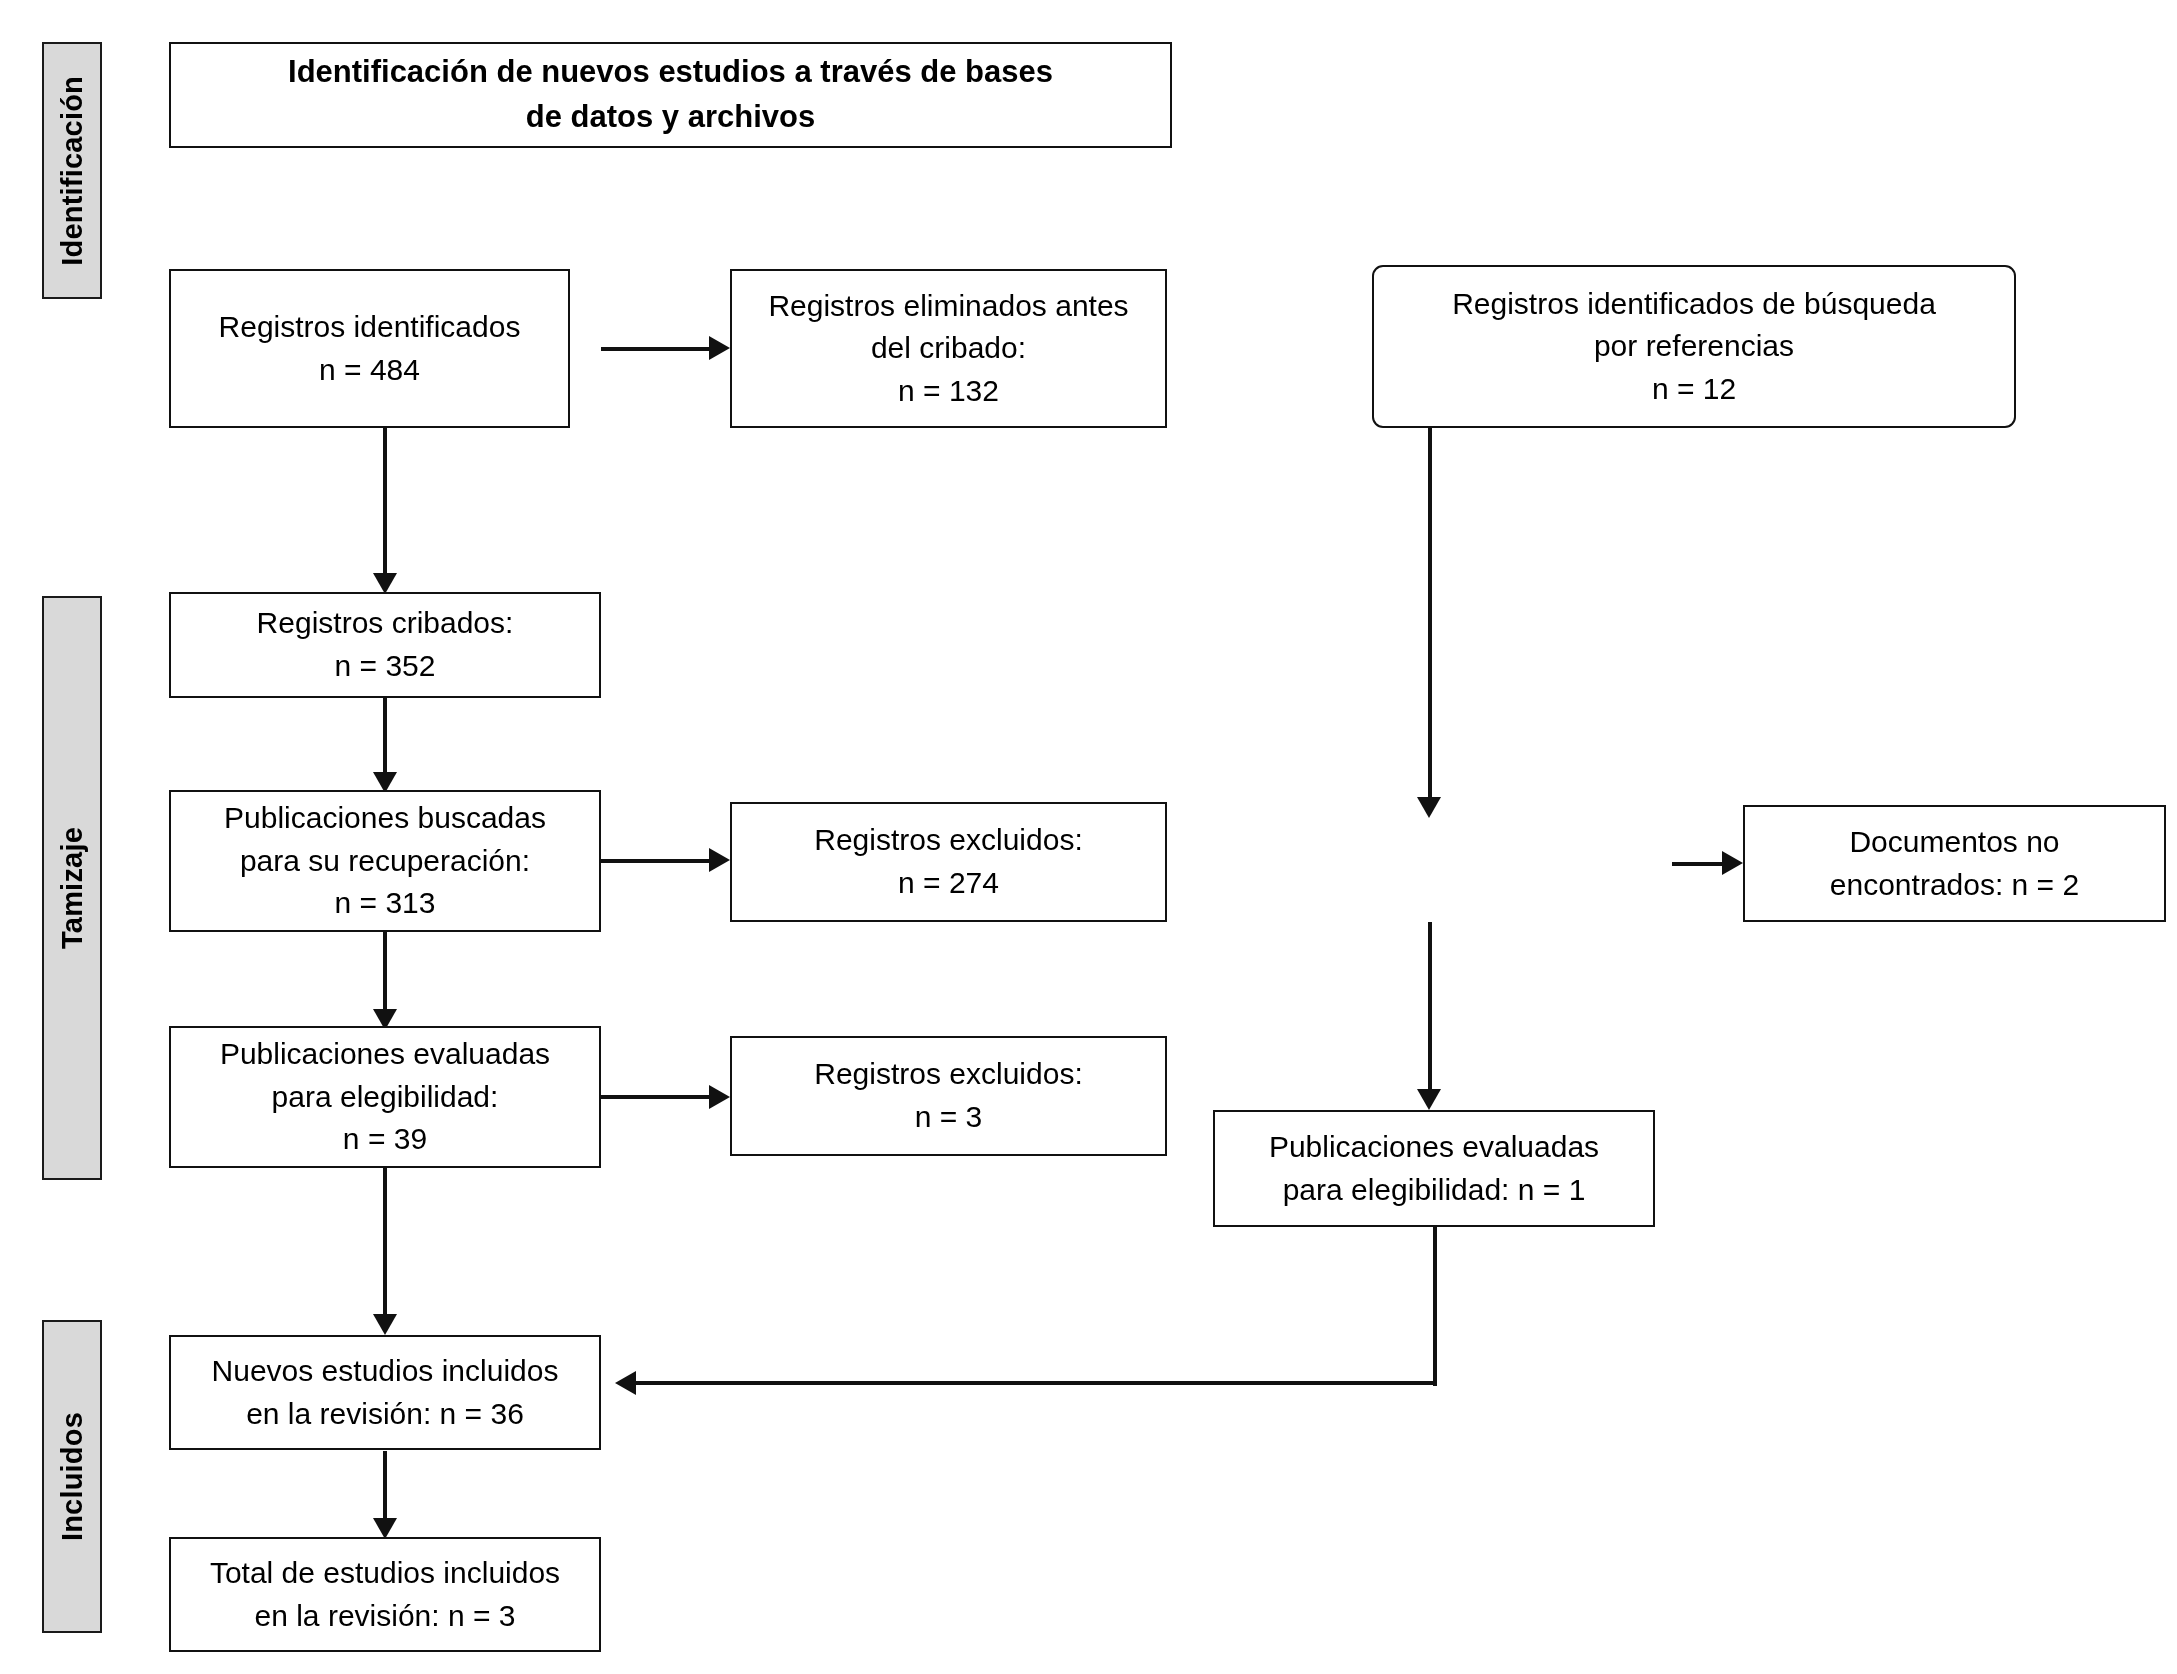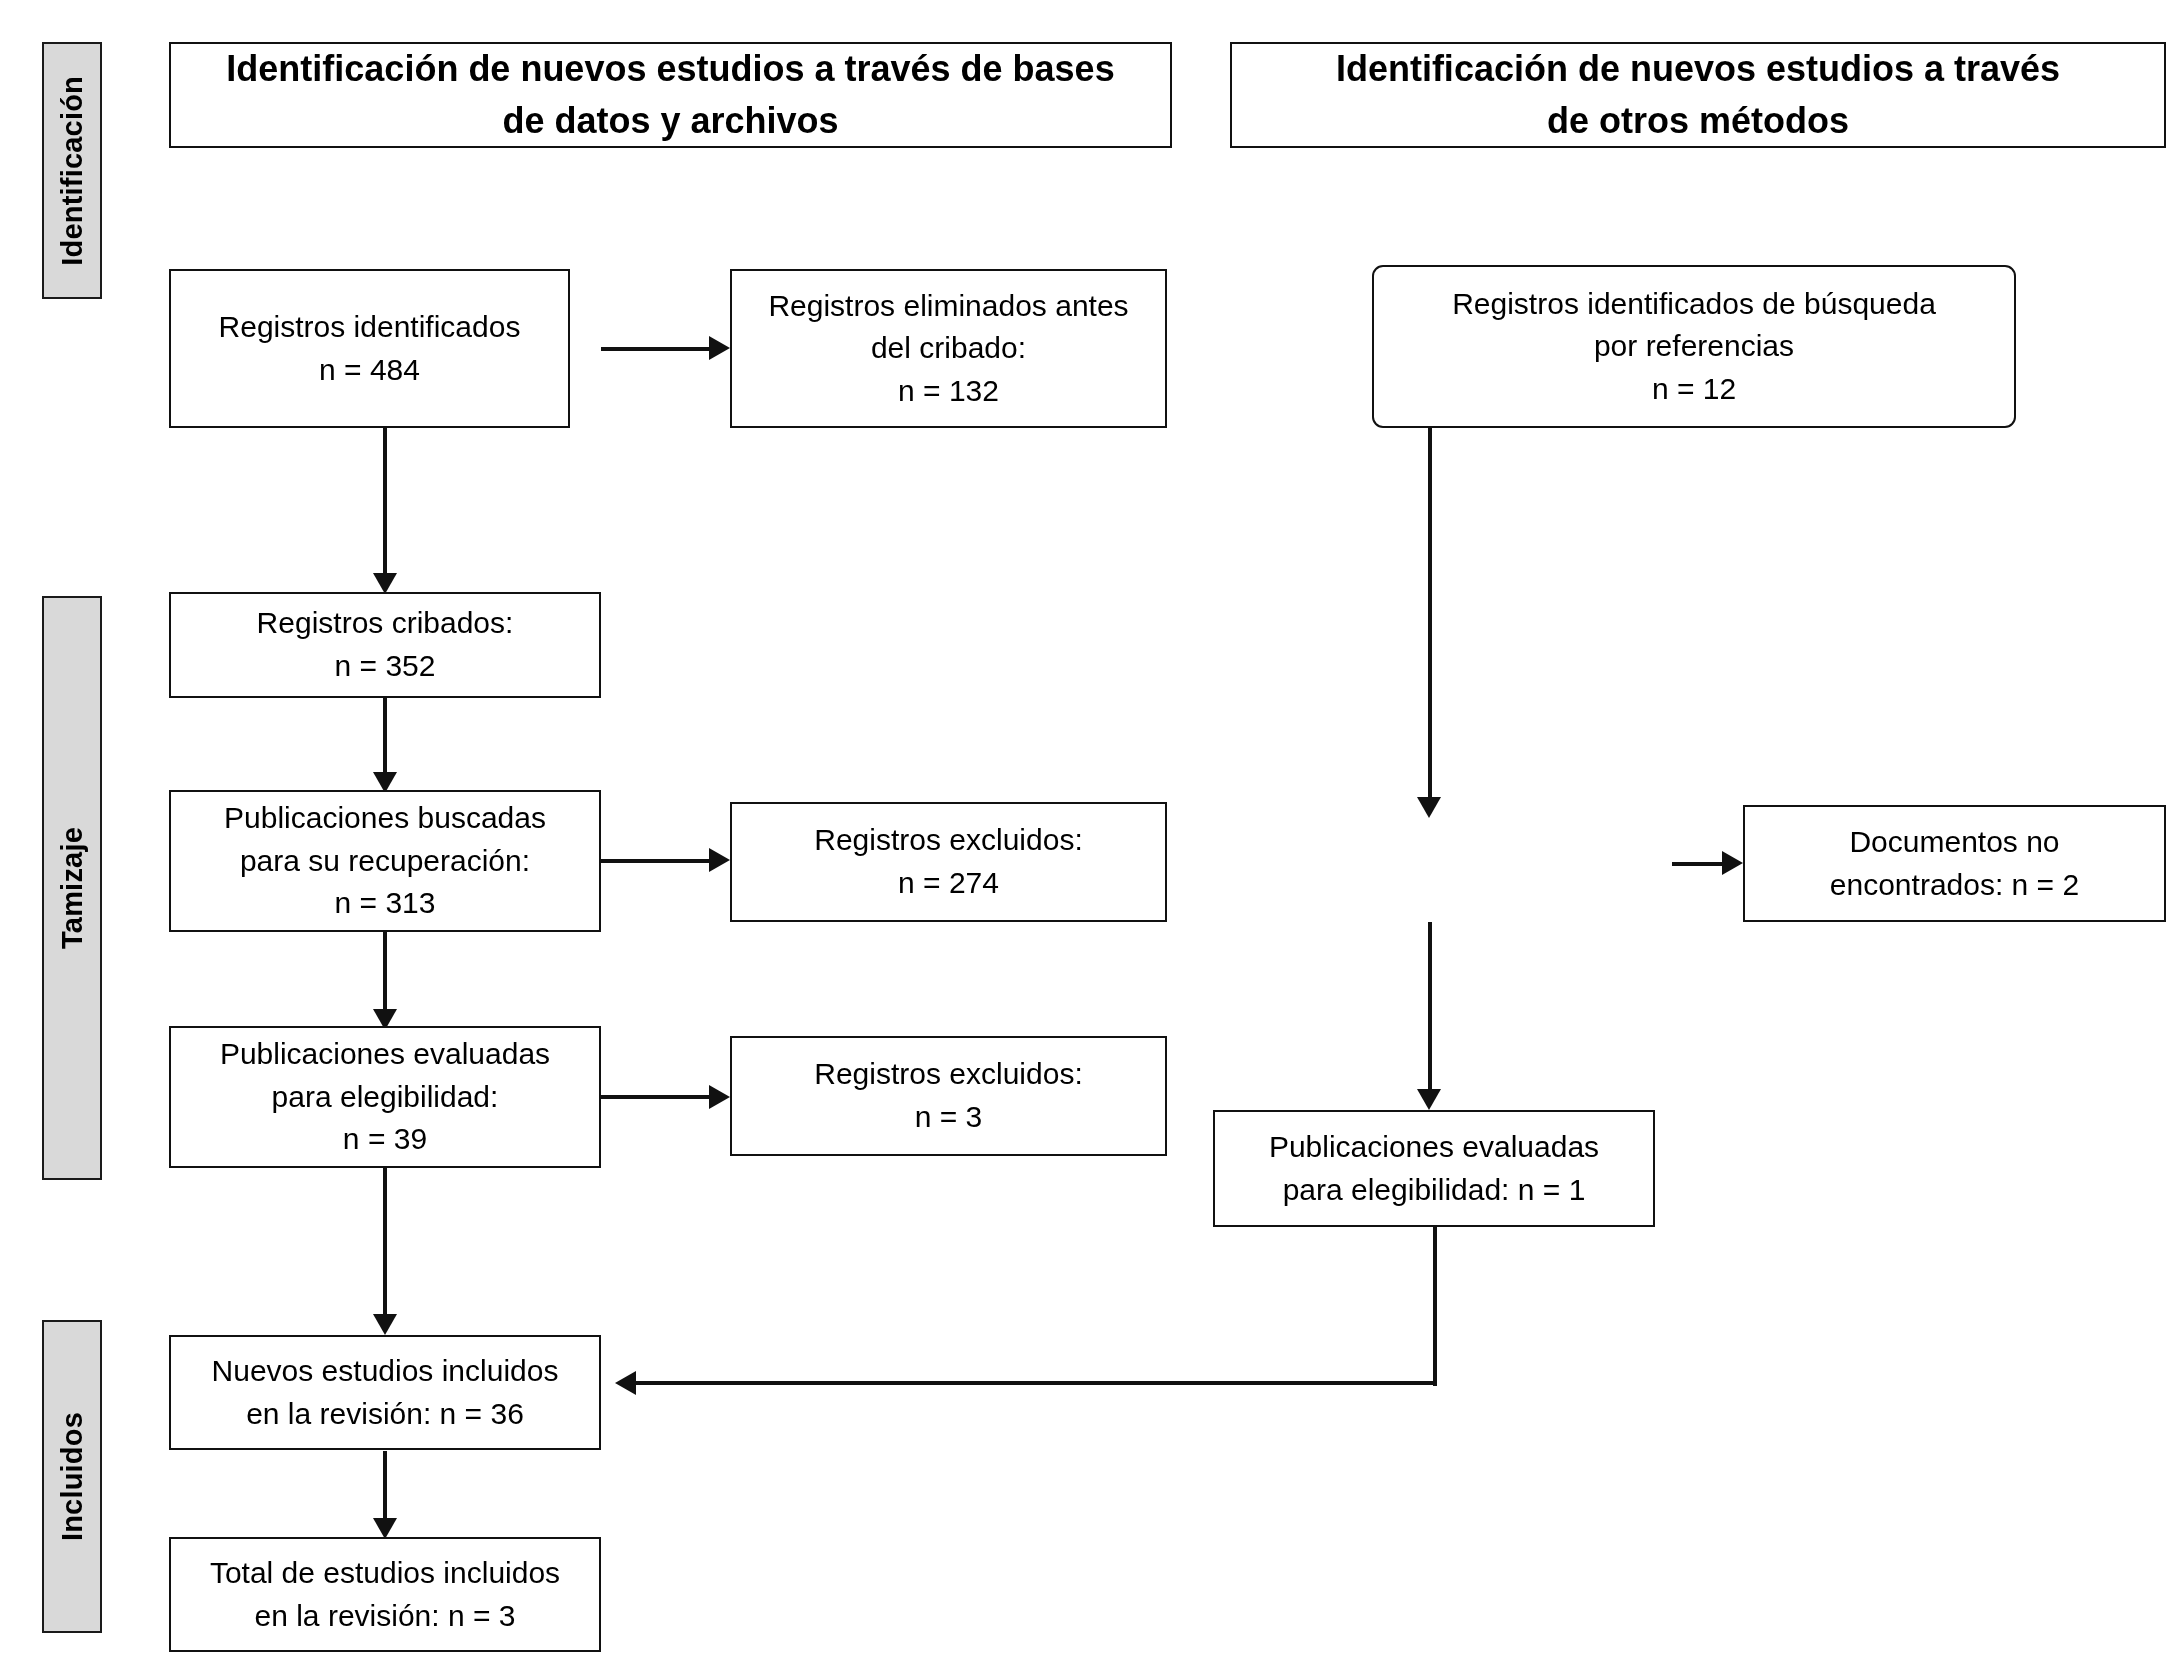--- a/index.html
+++ b/index.html
@@ -45,21 +45,21 @@
     color: #000000;
   }
   .node .node-text {
     font-size: 30px;
     line-height: 1.42;
     padding: 3.8px 13.4px;
     white-space: pre-line;
   }
   .header-node .node-text {
     font-weight: bold;
-    font-size: 36px;
+    font-size: 31px;
     line-height: 1.45;
   }
   .edge {
     position: absolute;
     background: #111111;
   }
   .edge-h { height: 3.8px; }
   .edge-v { width: 3.8px; }
   .arrowhead {
     position: absolute;
@@ -97,24 +97,20 @@
 
   <div class="stage-band" style="left:42px; top:1320px; width:60px; height:313px;">
     <span class="band-label">Incluidos</span>
   </div>
 
   <div class="node header-node" style="left:169px; top:42px; width:1003px; height:106px;">
     <span class="node-text">Identificación de nuevos estudios a través de bases
 de datos y archivos</span>
   </div>
 
-  <div class="node header-node" style="left:1230px; top:42px; width:936px; height:106px;">
-    <span class="node-text">Identificación de nuevos estudios a través
-de otros métodos</span>
-  </div>
 
   <div class="node" style="left:169px; top:269px; width:401px; height:159px;">
     <span class="node-text">Registros identificados
 n = 484</span>
   </div>
 
   <div class="node" style="left:730px; top:269px; width:437px; height:159px;">
     <span class="node-text">Registros eliminados antes
 del cribado:
 n = 132</span>

